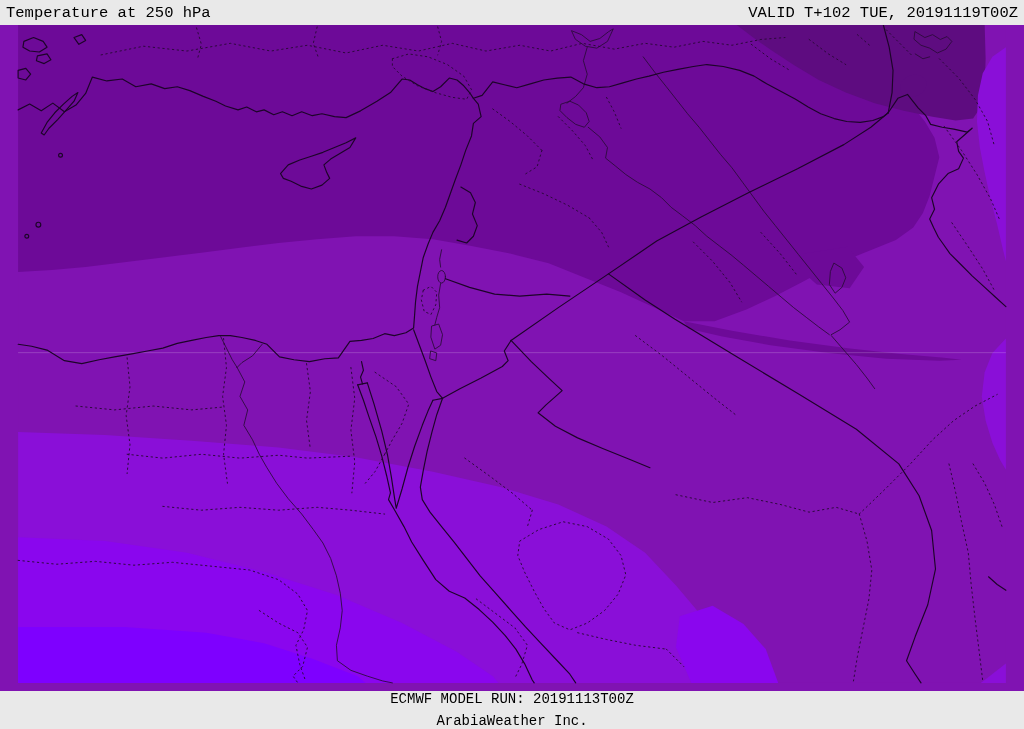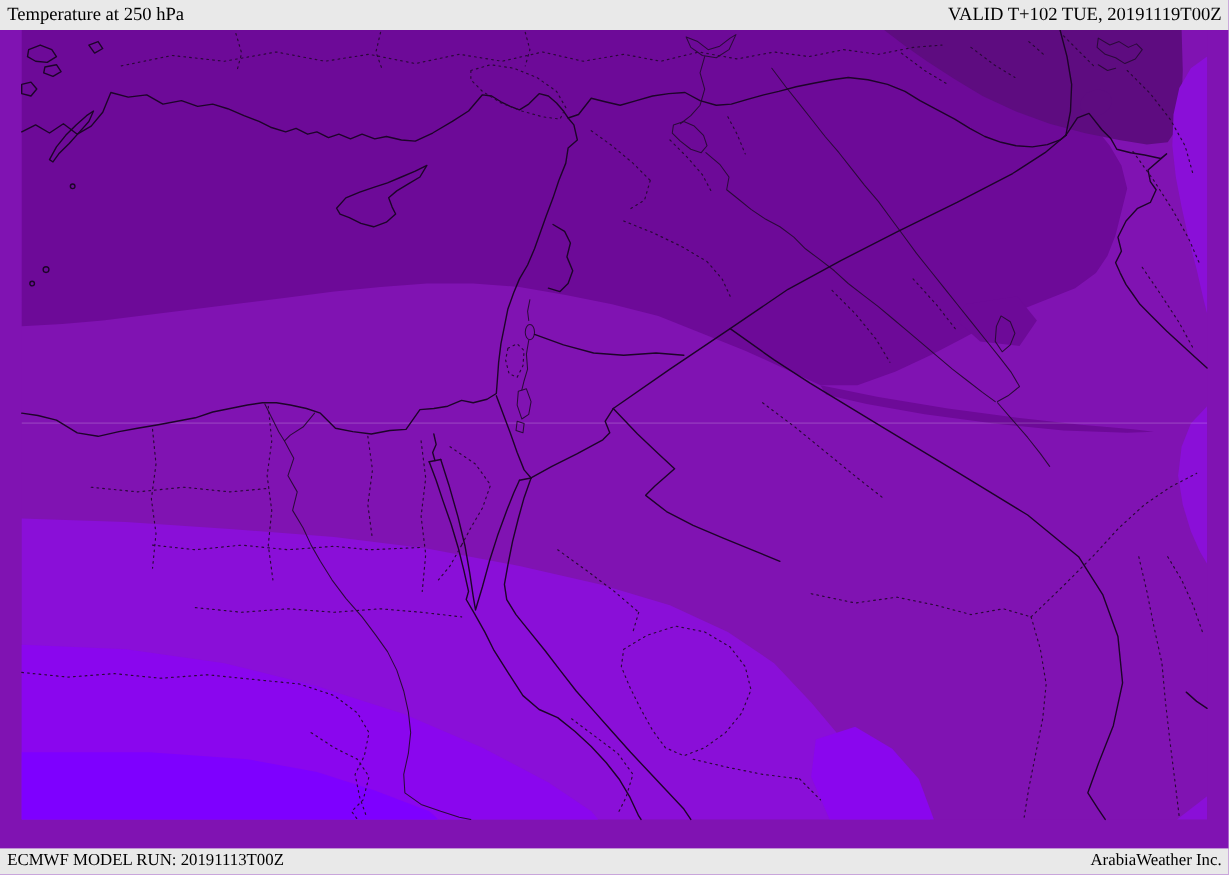--- a/index.html
+++ b/index.html
@@ -1,28 +1,28 @@
 <!DOCTYPE html>
 <html><head>
 <meta charset="utf-8">
 <style>
   html,body{margin:0;padding:0;background:#ffffff;}
   .screen{
     position:relative;width:1024px;height:729px;overflow:hidden;
-    font-family:Liberation Serif, serif;
+    font-family:Liberation Mono, monospace;
     background:#8013b2;
   }
   .bar{
     position:absolute;left:0;right:0;height:25px;
     display:flex;justify-content:space-between;align-items:center;
     padding:0 6px;box-sizing:border-box;
     font-size:15.5px;color:#000;white-space:nowrap;
   }
   .bar.top{top:0;}
-  .bar.bottom{bottom:0;height:22px;font-size:14px;}
+  .bar.bottom{bottom:0;height:38px;font-size:14px;flex-direction:column;}
   .map-svg{position:absolute;top:25px;left:0;display:block;}
 </style>
 </head>
 <body>
 
 <div class="screen">
 
   <div class="bar top" style="background: rgb(233, 233, 233); color: rgb(0, 0, 0);">
     <span>Temperature at 250 hPa</span>
     <span>VALID T+102 TUE, 20191119T00Z</span>

